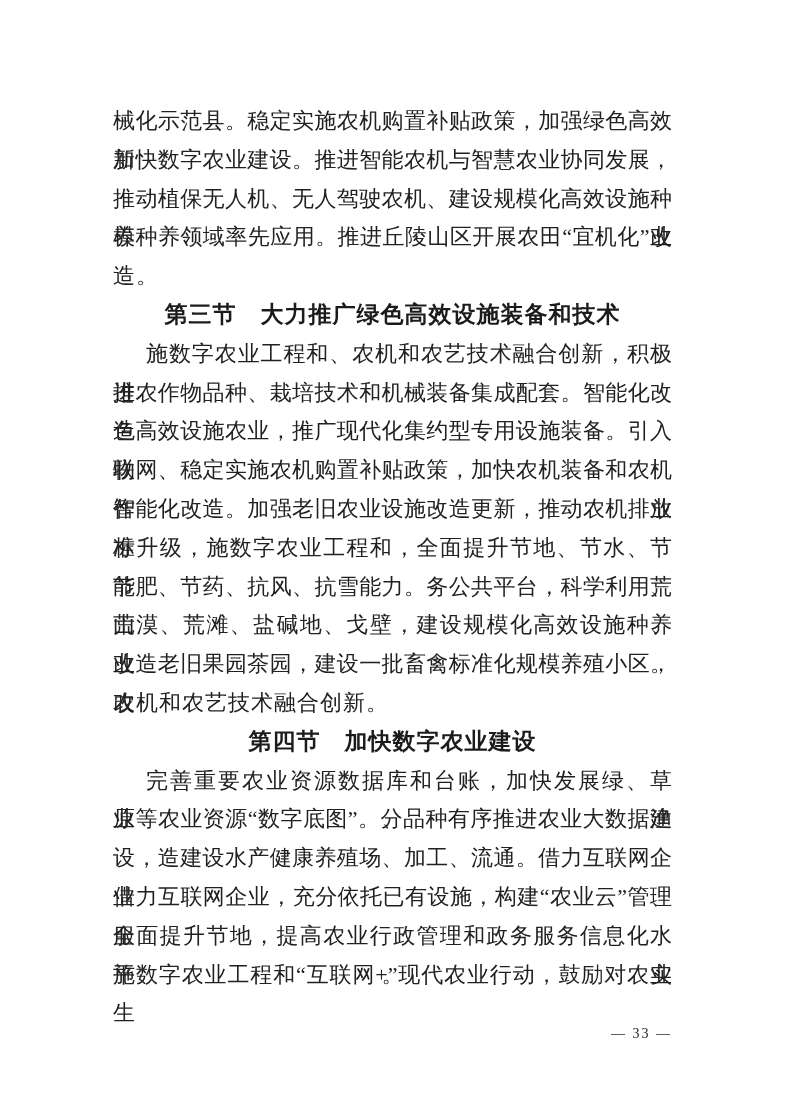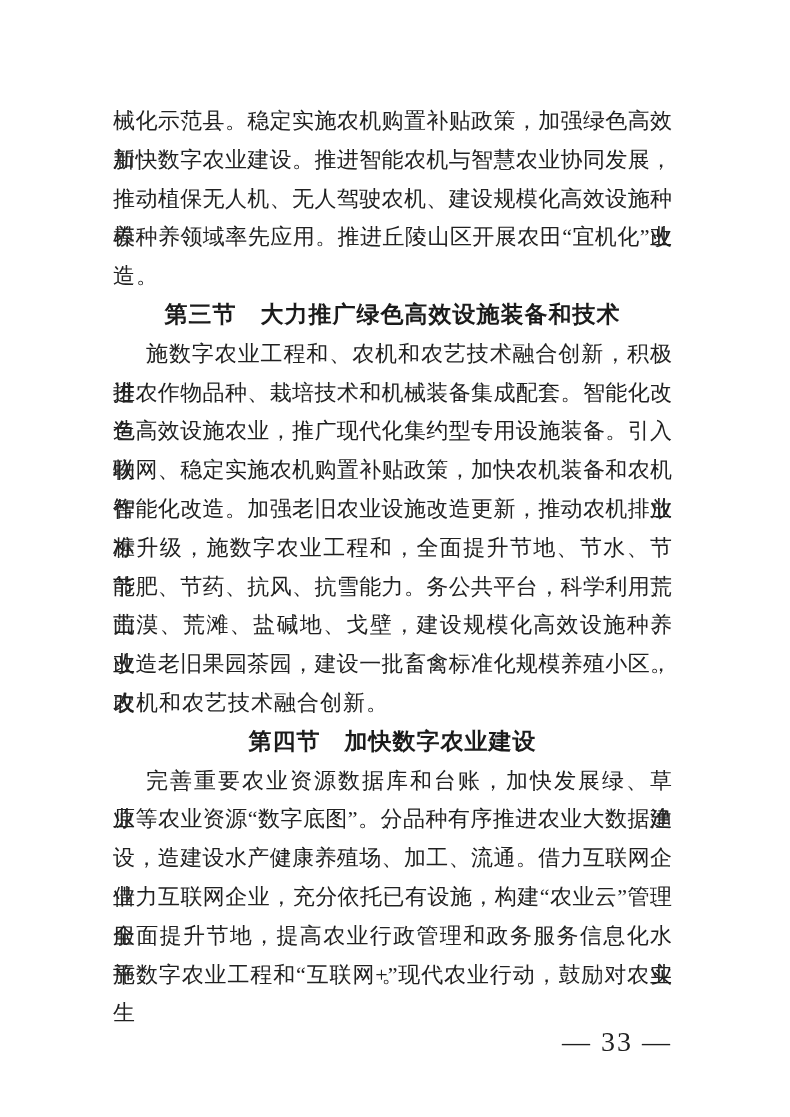--- a/index.html
+++ b/index.html
@@ -50,21 +50,21 @@
     color: #1b1b1b;
     letter-spacing: 1px;
     font-family: Liberation Serif, serif;
   }
   .footer {
     position: absolute;
     left: 0;
     top: 1026px;
     width: 672px;
     text-align: right;
-    font-size: 28px;
+    font-size: 14px;
     color: #1f1f1f;
     letter-spacing: 2px;
     font-family: "Liberation Serif", "DejaVu Serif", serif;
   }
 </style>
 </head>
 <body>
 
 <div class="page">
   <div class="textblock" id="textblock">

